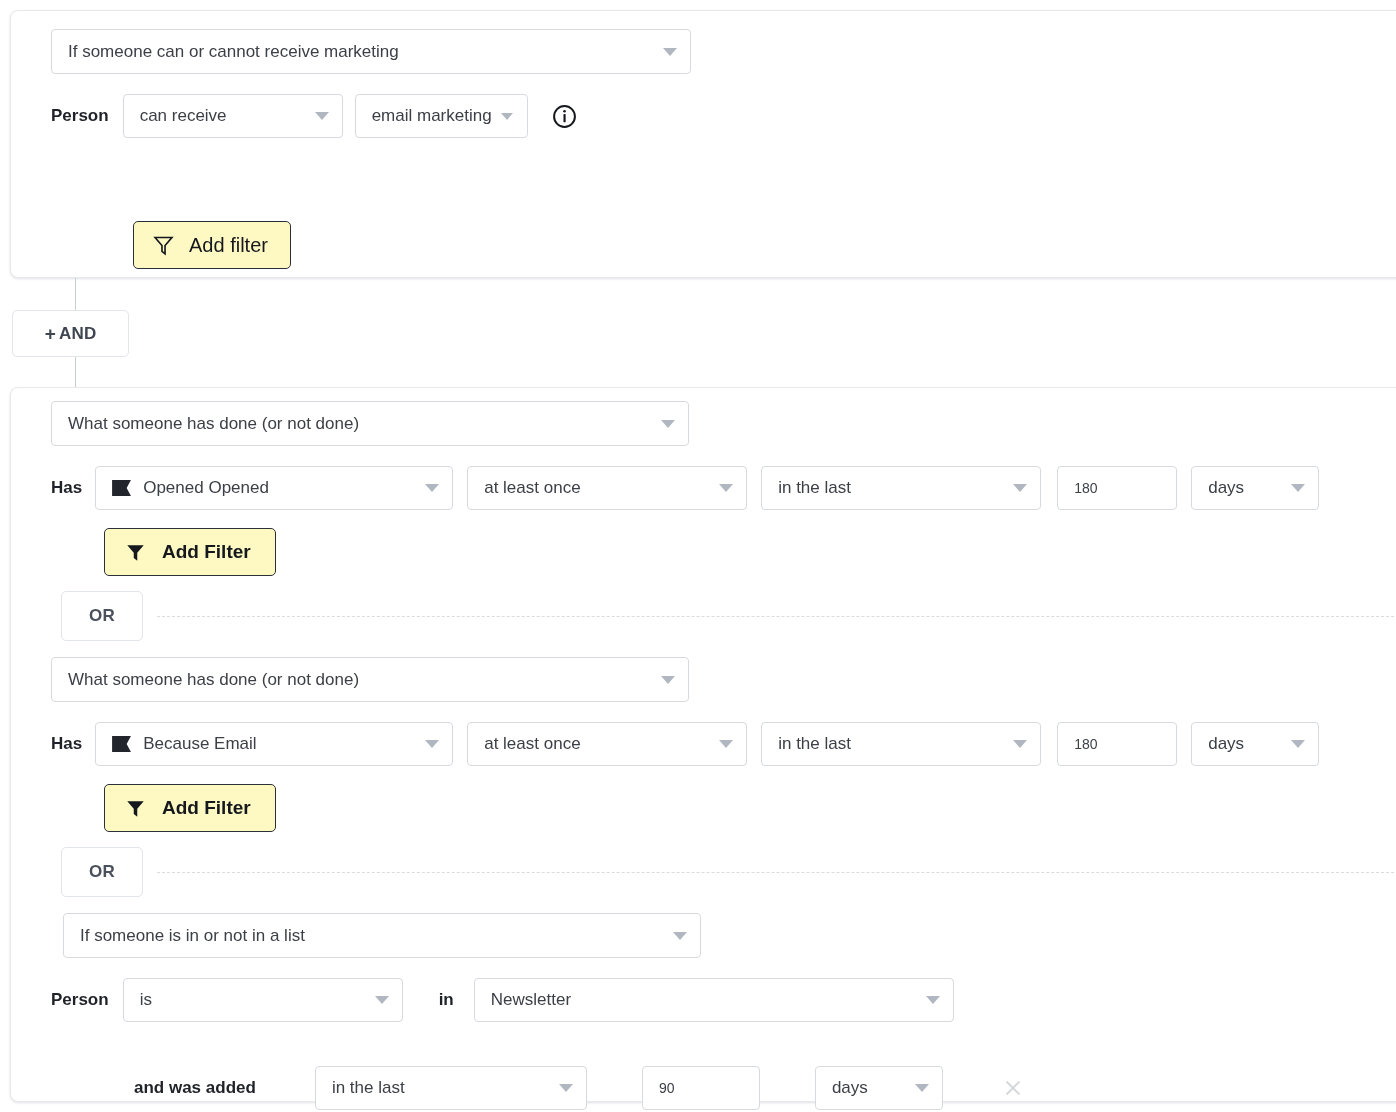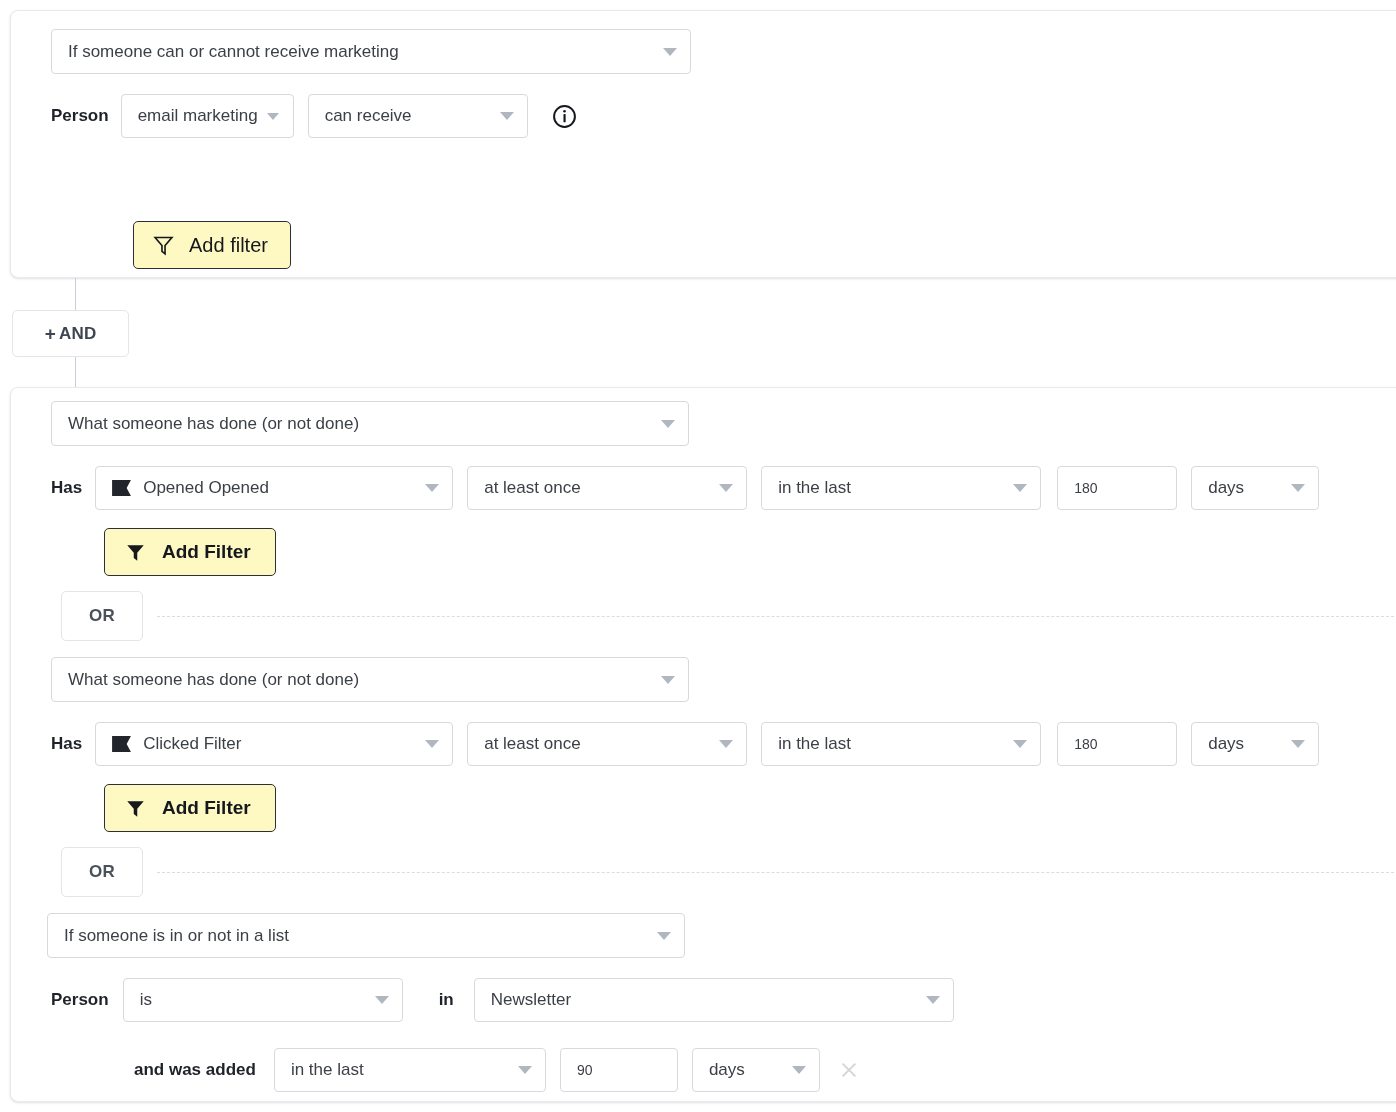--- a/index.html
+++ b/index.html
@@ -216,26 +216,26 @@
 
     <div class="row" style="left:40px; top:18px;">
       <div class="sel big" style="width:640px;">
         <span>If someone can or cannot receive marketing</span>
         <span class="caret"></span>
       </div>
     </div>
 
     <div class="row" style="left:40px; top:83px;">
       <span class="lbl">Person</span>
+      <div class="sel" style="width:220px; margin-left:14px;">
+        <span>can receive</span>
+        <span class="caret"></span>
+      </div>
       <div class="sel inline" style="margin-left:12px;">
         <span>email marketing</span>
-        <span class="caret"></span>
-      </div>
-      <div class="sel" style="width:220px; margin-left:14px;">
-        <span>can receive</span>
         <span class="caret"></span>
       </div>
       <span style="margin-left:24px;">
         <svg class="info-icon" width="25" height="25" viewBox="0 0 24 24" aria-hidden="true">
           <circle cx="12" cy="12" r="10" fill="none" stroke="#15181d" stroke-width="1.9"></circle>
           <circle cx="12" cy="6.9" r="1.25" fill="#15181d"></circle>
           <rect x="11" y="9.6" width="2.1" height="8" rx="0.6" fill="#15181d"></rect>
         </svg>
       </span>
     </div>
@@ -315,21 +315,21 @@
         <span class="caret"></span>
       </div>
     </div>
 
     <div class="row" style="left:40px; top:334px;">
       <span class="lbl">Has</span>
       <div class="sel" style="width:358px; margin-left:13px;">
         <svg class="flag-icon" viewBox="0 0 20 17" aria-hidden="true">
           <path d="M0 0 H20 L15.5 8.5 L20 17 H0 Z" fill="#22262c"></path>
         </svg>
-        <span>Clicked Filter</span>
+        <span>Because Email</span>
         <span class="caret"></span>
       </div>
       <div class="sel" style="width:280px; margin-left:14px;">
         <span>at least once</span>
         <span class="caret"></span>
       </div>
       <div class="sel" style="width:280px; margin-left:14px;">
         <span>in the last</span>
         <span class="caret"></span>
       </div>
@@ -351,41 +351,41 @@
       </div>
     </div>
 
     <div class="or-div" style="top:459px;">
       <div class="or-btn">
         <span>OR</span>
       </div>
       <div class="or-line"></div>
     </div>
 
-    <div class="row" style="left:36px; top:525px;">
+    <div class="row" style="left:52px; top:525px;">
       <div class="sel big" style="width:638px;">
         <span>If someone is in or not in a list</span>
         <span class="caret"></span>
       </div>
     </div>
 
     <div class="row" style="left:40px; top:590px;">
       <span class="lbl">Person</span>
       <div class="sel" style="width:280px; margin-left:14px;">
         <span>is</span>
         <span class="caret"></span>
       </div>
       <span class="lbl" style="margin-left:36px;">in</span>
       <div class="sel" style="width:480px; margin-left:20px;">
         <span>Newsletter</span>
         <span class="caret"></span>
       </div>
     </div>
 
-    <div class="row" style="left:123px; top:660px;">
+    <div class="row" style="left:123px; top:678px;gap:41px;">
       <span class="lbl">and was added</span>
       <div class="sel" style="width:272px; margin-left:18px;">
         <span>in the last</span>
         <span class="caret"></span>
       </div>
       <div class="txtinput" style="width:118px; margin-left:14px;">
         <span>90</span>
       </div>
       <div class="sel" style="width:128px; margin-left:14px;">
         <span>days</span>

